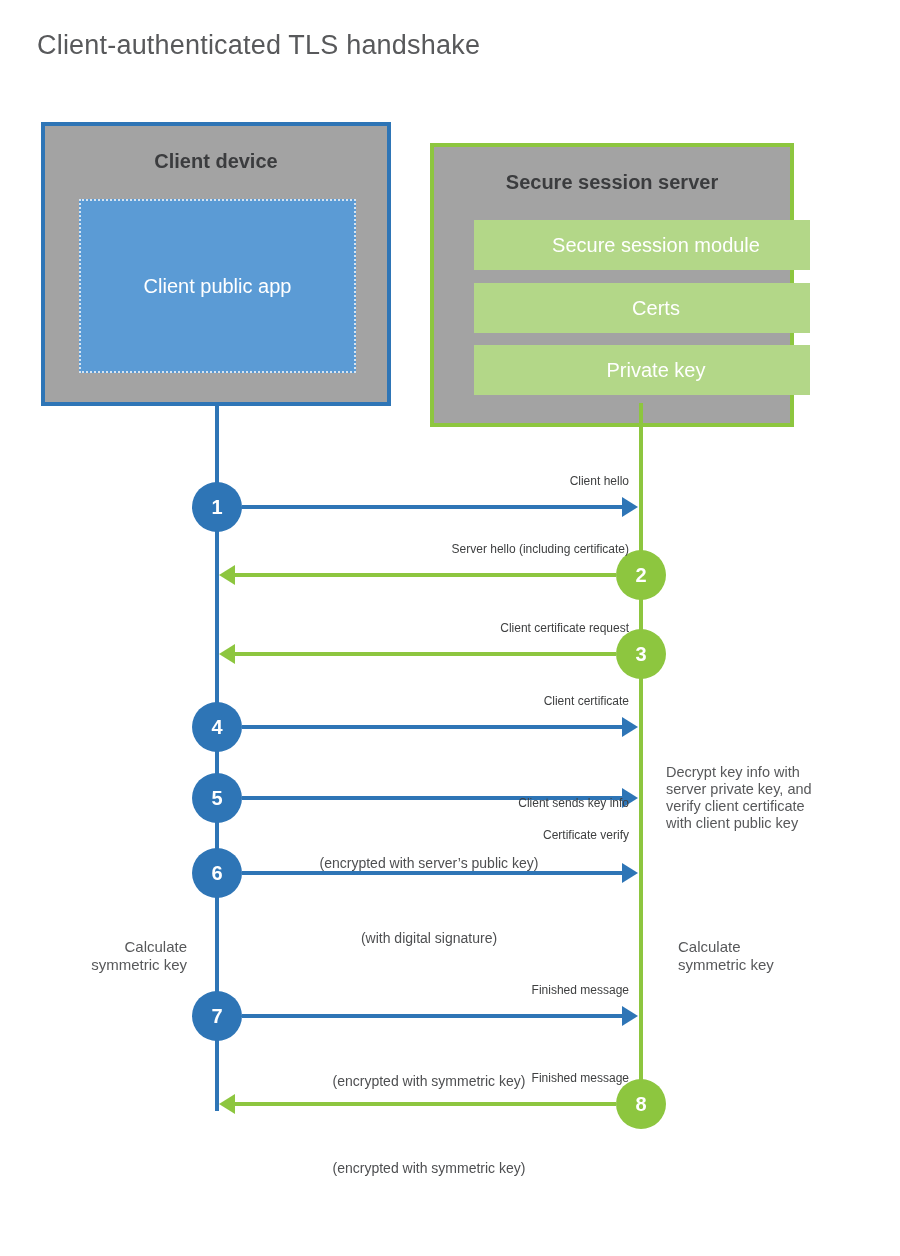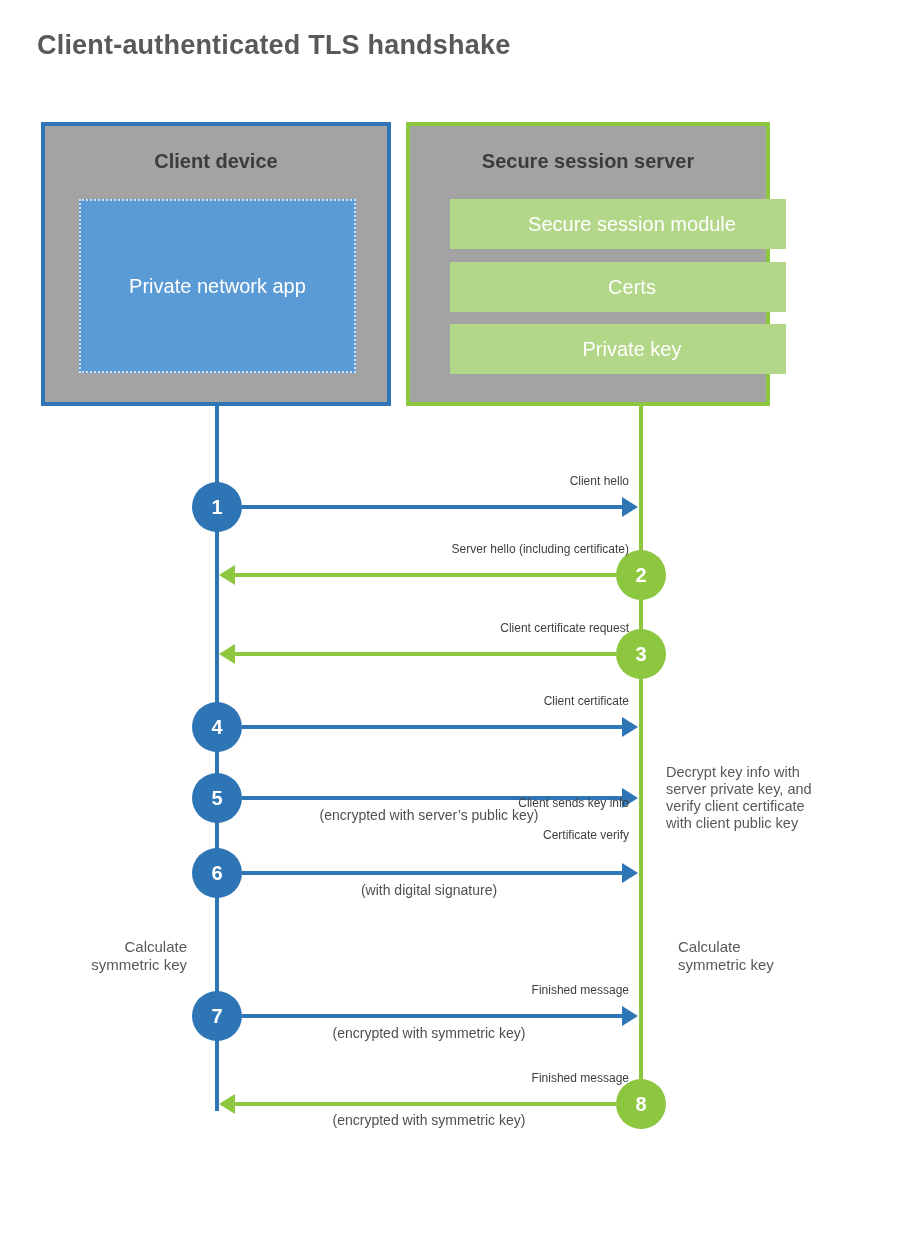--- a/index.html
+++ b/index.html
@@ -7,26 +7,26 @@
     --blue-light:#5b9bd5;
     --green:#8dc63f;
     --green-light:#b3d788;
     --ink:#3f4041;
     --muted:#57585a;
   }
   *{margin:0;padding:0;box-sizing:border-box;}
   body{background:#fff;font-family:"Liberation Sans",sans-serif;}
   #stage{position:relative;width:900px;height:1256px;background:#ffffff;overflow:hidden;}
 
-  .title{position:absolute;left:37px;top:30px;font-size:27px;font-weight:700;color:#58595b;letter-spacing:.2px;}
+  .title{position:absolute;left:37px;top:30px;font-size:27px;font-weight:400;color:#58595b;letter-spacing:.2px;}
 
   
   .actor{position:absolute;top:122px;height:284px;background:#a3a3a3;}
   .actor.client{left:41px;width:350px;border:4px solid var(--blue);}
-  .actor.server{left:406px;width:364px;border:4px solid var(--green);}
+  .actor.server{left:430px;width:364px;border:4px solid var(--green);margin-top:21px;}
   .actor h2{margin-top:24px;text-align:center;font-size:20px;font-weight:bold;color:#3b3c3e;}
 
   .app-module{position:absolute;left:34px;top:73px;width:277px;height:174px;background:var(--blue-light);
     border:2px dotted #d5e4f2;color:#fff;font-size:20px;display:flex;align-items:center;justify-content:center;
     text-align:center;padding:0 46px;line-height:1.4;}
 
   .bar{position:absolute;left:40px;width:336px;height:50px;background:var(--green-light);color:#fff;
     font-size:20px;display:flex;align-items:center;justify-content:center;padding-left:28px;}
   .bar.b1{top:73px;}
   .bar.b2{top:136px;}
@@ -36,21 +36,21 @@
   .lifeline{position:absolute;width:4px;top:403px;}
   .lifeline.client{left:215px;height:708px;background:var(--blue);}
   .lifeline.server{left:639px;height:703px;background:var(--green);}
 
   
   .dot{position:absolute;width:50px;height:50px;border-radius:50%;color:#fff;font-weight:bold;font-size:20px;
     display:flex;align-items:center;justify-content:center;}
   .shaft{position:absolute;height:4px;}
   .head{position:absolute;width:0;height:0;border-top:10px solid transparent;border-bottom:10px solid transparent;}
   .lbl{position:absolute;left:229px;width:400px;text-align:right;font-size:12px;color:var(--ink);}
-  .sub{position:absolute;left:229px;width:400px;text-align:center;font-size:14px;color:#4e4f51;}
+  .sub{position:absolute;left:229px;width:400px;text-align:center;font-size:14px;color:#4e4f51;margin-top:48px;}
 
   .s1 .dot{left:192px;top:482px;background:var(--blue);}
   .s1 .shaft{left:242px;top:505px;width:380px;background:var(--blue);}
   .s1 .head{left:622px;top:497px;border-left:16px solid var(--blue);}
   .s1 .lbl{top:474px;}
 
   .s2 .dot{left:616px;top:550px;background:var(--green);}
   .s2 .shaft{left:235px;top:573px;width:381px;background:var(--green);}
   .s2 .head{left:219px;top:565px;border-right:16px solid var(--green);}
   .s2 .lbl{top:542px;}
@@ -99,21 +99,21 @@
 </style>
 </head>
 <body>
 
 <div id="stage">
 
   <h1 class="title">Client-authenticated TLS handshake</h1>
 
   <div class="actor client">
     <h2>Client device</h2>
-    <div class="app-module">Private network app</div>
+    <div class="app-module">Client public app</div>
   </div>
 
   <div class="actor server">
     <h2>Secure session server</h2>
     <div class="bar b1">Secure session module</div>
     <div class="bar b3">Private key</div>
     <div class="bar b2">Certs</div>
   </div>
 
   <div class="lifeline client"></div>

